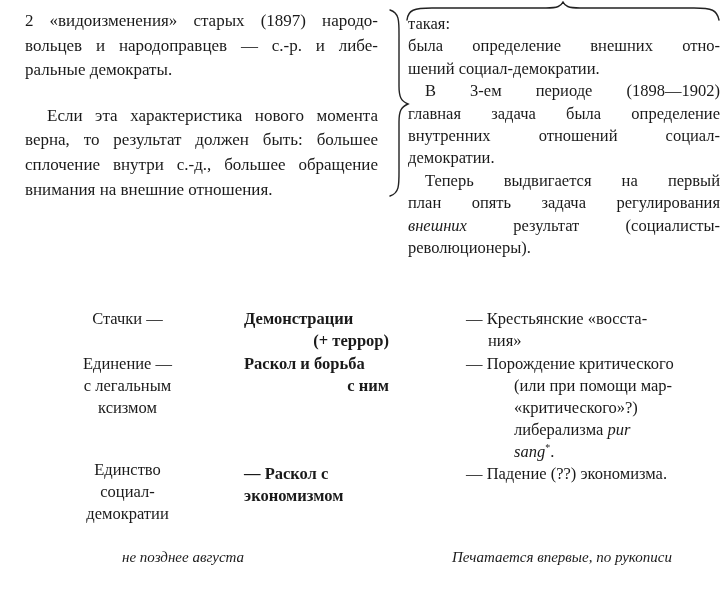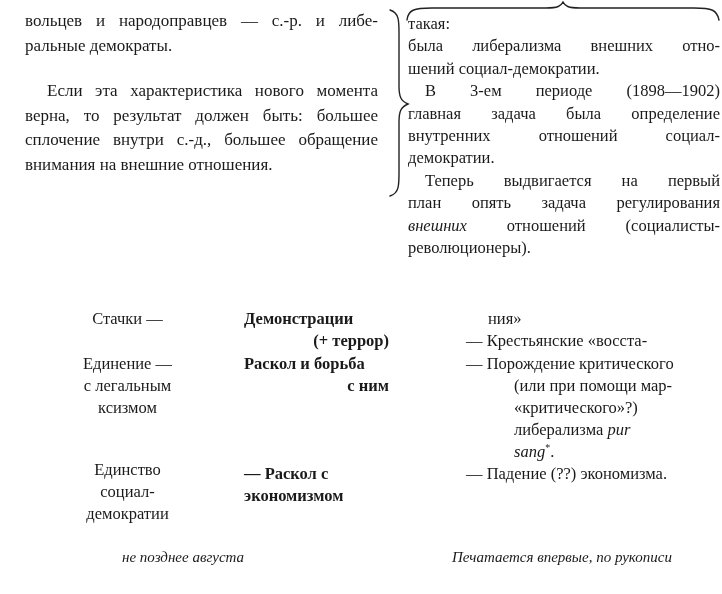--- a/index.html
+++ b/index.html
@@ -47,20 +47,21 @@
   .footer-left{left:122px;top:546px;font-size:15px;line-height:22px;font-style:italic;}
   .footer-right{left:452px;top:549px;font-size:15px;font-style:italic;white-space:nowrap;}
 </style>
 </head>
 <body>
 
 <div>
 
   <div class="abs left-block">
     <div>
+      <div class="ln jl">2 «видоизменения» старых (1897) народо-</div>
       <div class="ln jl">вольцев и народоправцев — с.-р. и либе-</div>
       <div class="ln">ральные демократы.</div>
     </div>
     <div class="p-gap">
       <div class="ln jl ind">Если эта характеристика нового момента</div>
       <div class="ln jl">верна, то результат должен быть: большее</div>
       <div class="ln jl">сплочение внутри с.-д., большее обращение</div>
       <div class="ln">внимания на внешние отношения.</div>
     </div>
   </div>
@@ -71,33 +72,33 @@
 
   <svg class="abs brace-over" width="316" height="20" viewBox="0 0 316 20">
     <path d="M2,19 C3,9 9,7 27,7 L141,7 C153,7 156,5 158,1 C160,5 163,7 175,7 L289,7 C307,7 312,9 314,19" fill="none" stroke="#222222" stroke-width="1.4" stroke-linecap="round"></path>
   </svg>
 
   <div class="abs right-block">
     <div>
       <div class="ln">такая:</div>
     </div>
     <div>
-      <div class="ln jl">была либерализма внешних отно-</div>
+      <div class="ln jl">была определение внешних отно-</div>
       <div class="ln">шений социал-демократии.</div>
     </div>
     <div>
       <div class="ln jl ind2">В 3-ем периоде (1898—1902)</div>
       <div class="ln jl">главная задача была определение</div>
       <div class="ln jl">внутренних отношений социал-</div>
       <div class="ln">демократии.</div>
     </div>
     <div>
       <div class="ln jl ind2">Теперь выдвигается на первый</div>
       <div class="ln jl">план опять задача регулирования</div>
-      <div class="ln jl"><span class="it">внешних</span><span> отношений (социалисты-</span></div>
+      <div class="ln jl"><span class="it">внешних</span><span> результат (социалисты-</span></div>
       <div class="ln">революционеры).</div>
     </div>
   </div>
 
   <div class="abs tcol c1">
     <div class="row1">
       <div class="tline">Стачки —</div>
     </div>
     <div class="row2">
       <div class="tline">Единение —</div>
@@ -121,22 +122,22 @@
       <div class="tline cen">с ним</div>
     </div>
     <div class="row3">
       <div class="tline">— Раскол с</div>
       <div class="tline">экономизмом</div>
     </div>
   </div>
 
   <div class="abs tcol c3">
     <div class="row1">
+      <div class="tline">— Крестьянские «восста-</div>
       <div class="tline h1">ния»</div>
-      <div class="tline">— Крестьянские «восста-</div>
     </div>
     <div class="row2">
       <div class="tline">— Порождение критического</div>
       <div class="tline h2">(или при помощи мар-</div>
       <div class="tline h2">«критического»?)</div>
       <div class="tline h2"><span>либерализма </span><span class="it">pur</span></div>
       <div class="tline h2"><span class="it">sang</span><sup class="fn">*</sup><span>.</span></div>
     </div>
     <div class="row3">
       <div class="tline">— Падение (??) экономизма.</div>

